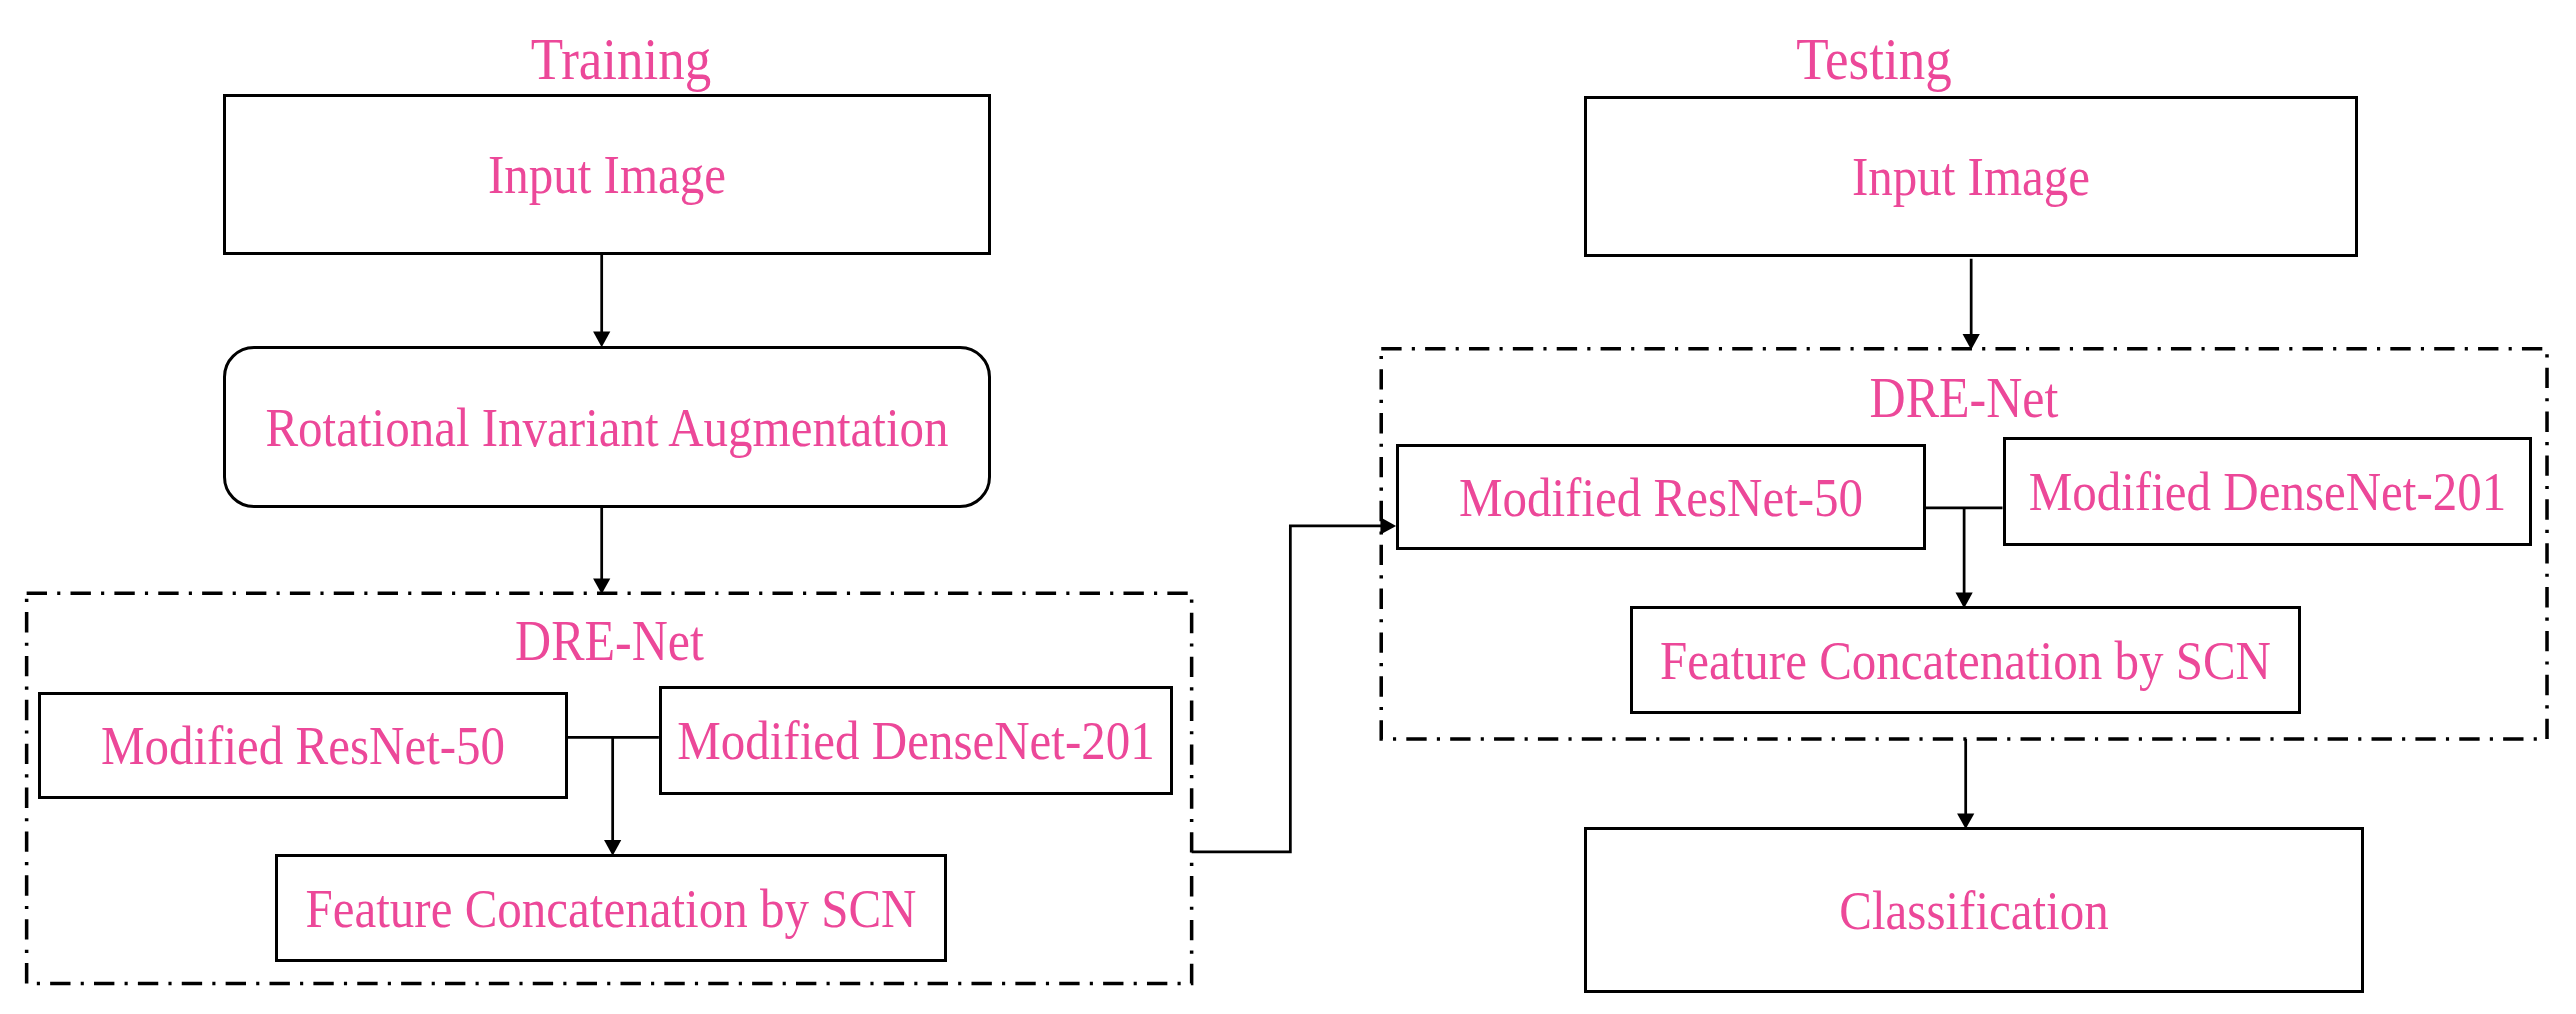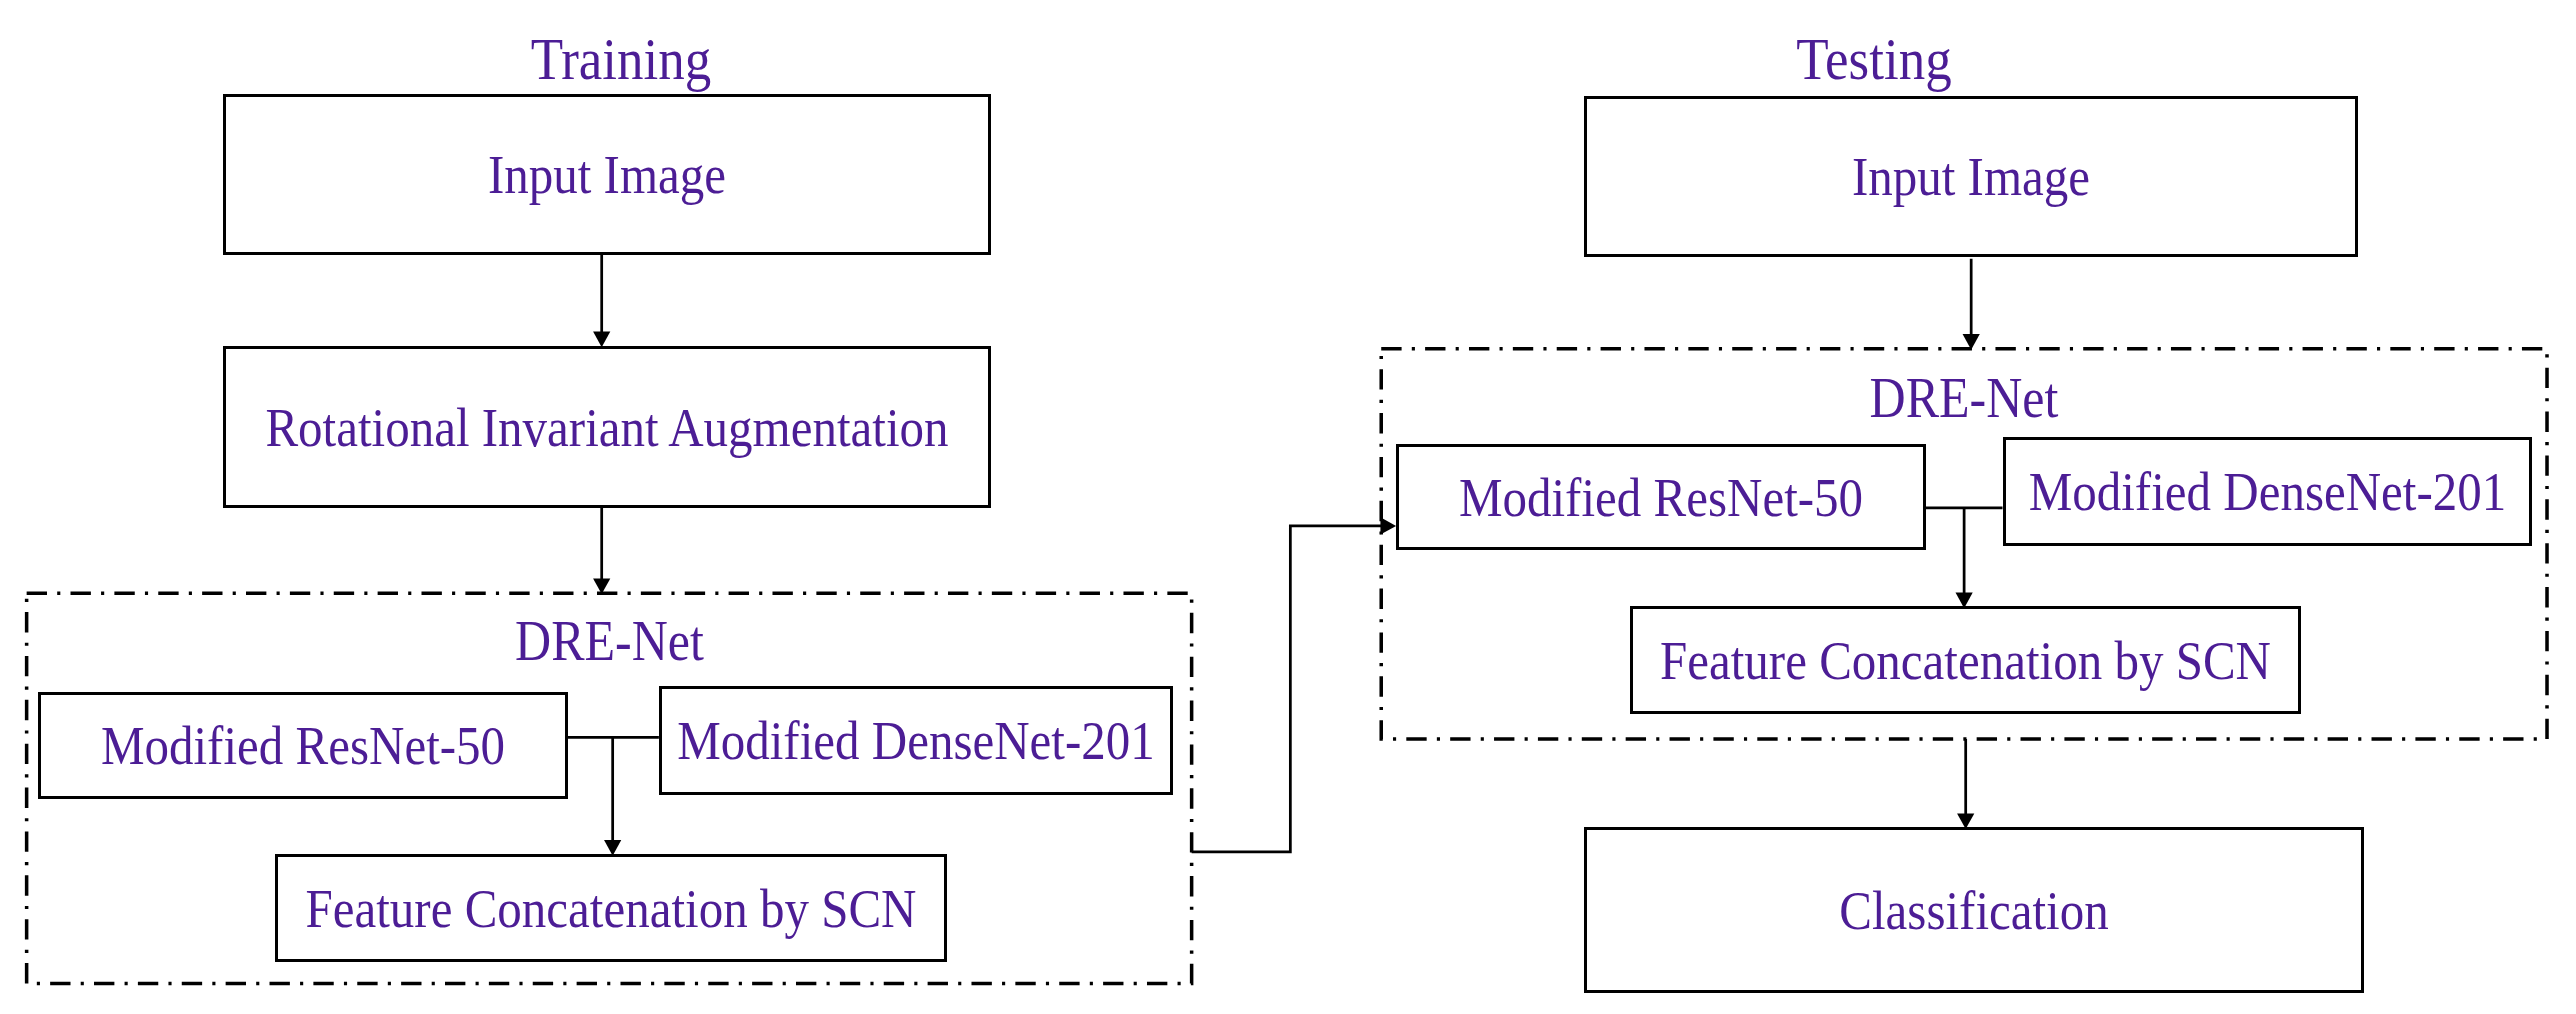--- a/index.html
+++ b/index.html
@@ -2,21 +2,21 @@
 <html style="font-size:12.5px"><head>
 <meta charset="utf-8">
 <style>
   html, body { margin: 0; padding: 0; background: #ffffff; }
   .canvas {
     position: relative;
     width: 2576px;
     height: 1015px;
     background: #ffffff;
     font-family: "Liberation Serif", serif;
-    color: #4c1d95;
+    color: #ec4899;
     overflow: hidden;
   }
   svg.layer {
     position: absolute;
     left: 0; top: 0;
     width: 2576px; height: 1015px;
   }
   .box {
     position: absolute;
     box-sizing: border-box;
@@ -113,21 +113,21 @@
   <div class="heading group-label" style="left:27px; top:605px; width:1165px; height:71px;">
     <span class="t">DRE-Net</span>
   </div>
   <div class="heading group-label" style="left:1381px; top:362px; width:1166px; height:71px;">
     <span class="t">DRE-Net</span>
   </div>
 
   <div class="box" style="left:223px; top:94px; width:768px; height:161px;">
     <span class="t">Input Image</span>
   </div>
-  <div class="box" style="left:223px; top:346px; width:768px; height:162px;">
+  <div class="box" style="left:223px; top:346px; width:768px; height:162px;border-radius:31px;">
     <span class="t">Rotational Invariant Augmentation</span>
   </div>
   <div class="box" style="left:38px; top:692px; width:530px; height:107px;">
     <span class="t">Modified ResNet-50</span>
   </div>
   <div class="box" style="left:659px; top:686px; width:514px; height:109px;">
     <span class="t">Modified DenseNet-201</span>
   </div>
   <div class="box" style="left:275px; top:854px; width:672px; height:108px;">
     <span class="t">Feature Concatenation by SCN</span>

